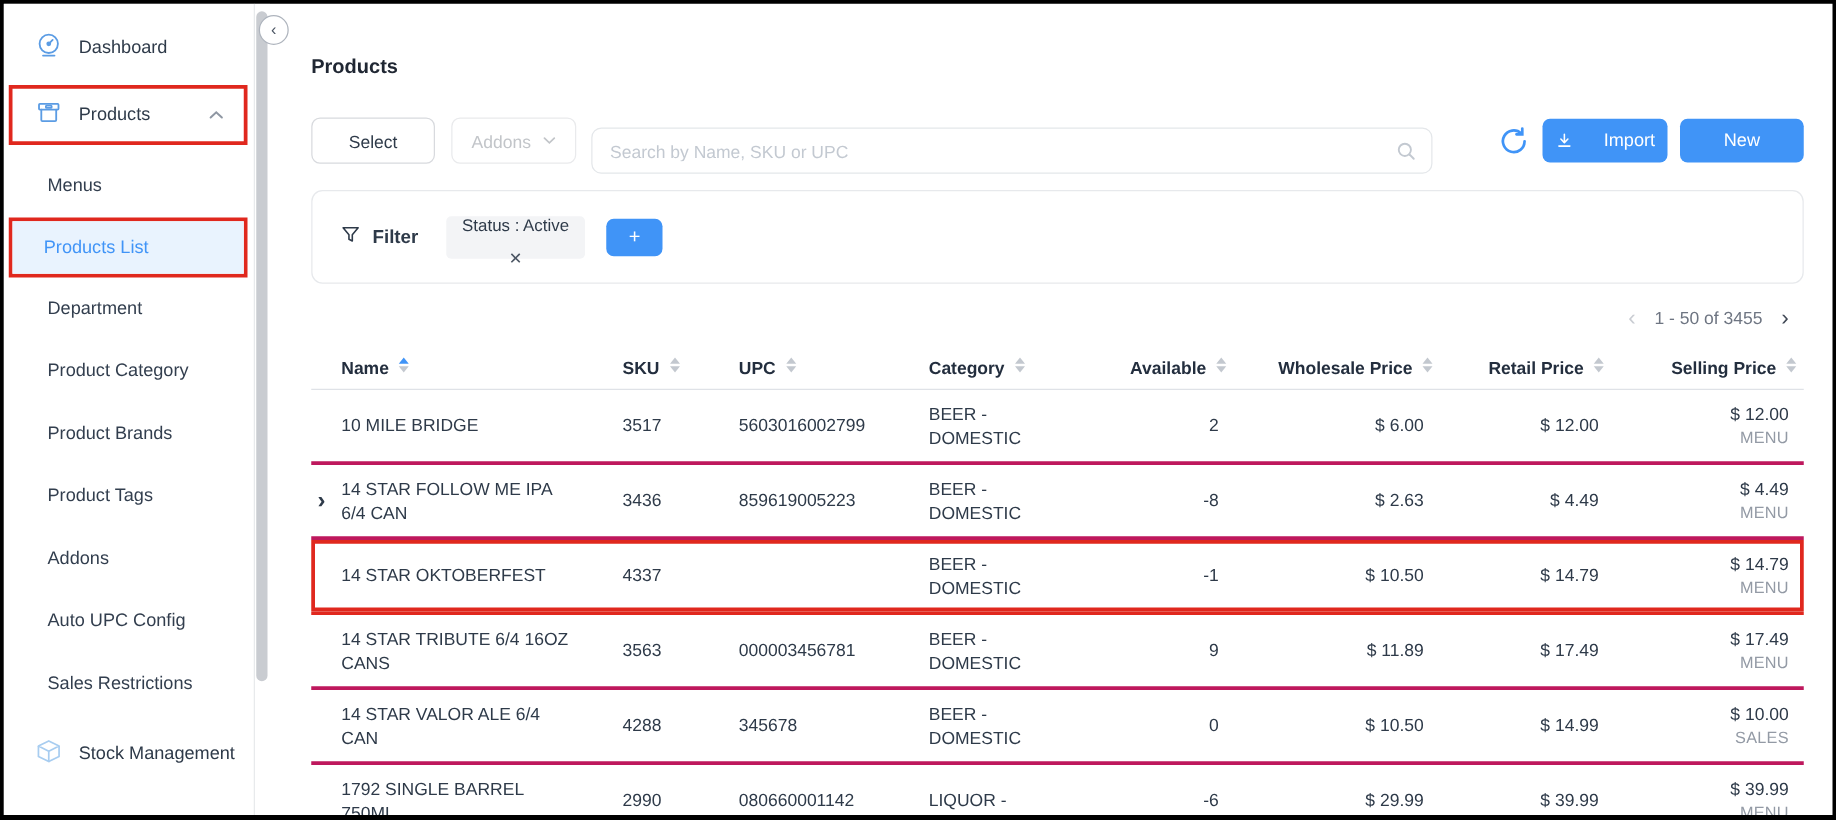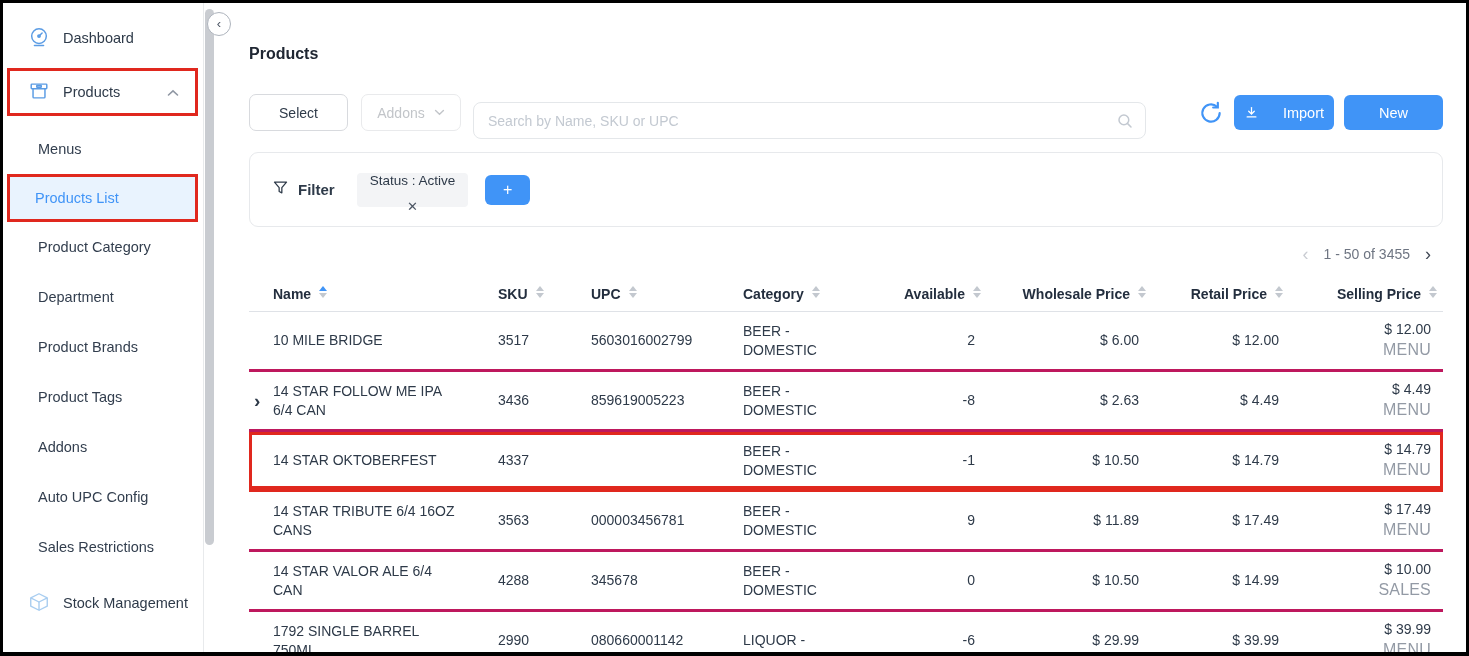--- a/index.html
+++ b/index.html
@@ -84,21 +84,21 @@
   .trow.highlight{box-shadow:inset 0 0 0 3px #e0281e;border-bottom-color:#e0281e;}
   .cell{line-height:1.3;}
   .cell.r{text-align:right;}
   .cell.expander{font-size:19px;font-weight:600;color:#2e3a49;padding-left:5px;cursor:pointer;line-height:1;}
   .cell.name{padding-right:14px;}
   .cell.category{padding-left:22px;padding-right:55px;}
   .cell.available{padding-right:6px;}
   .cell.wholesale{padding-right:7px;}
   .cell.retail{padding-right:4px;}
   .cell.selling{padding-right:12px;display:flex;flex-direction:column;align-items:flex-end;gap:2px;}
-  .price-type{font-size:16px;color:#939aa5;letter-spacing:.2px;}
+  .price-type{font-size:13px;color:#939aa5;letter-spacing:.2px;}
 </style>
 </head>
 <body>
 
 <div class="screen">
 
   <aside class="sidebar">
 
     <div class="side-item parent">
       <span>
@@ -134,24 +134,24 @@
       <span>Menus</span>
     </div>
 
     <div class="red-box">
       <div class="side-item child active">
         <span>Products List</span>
       </div>
     </div>
 
     <div class="side-item child">
+      <span>Department</span>
+    </div>
+    <div class="side-item child">
       <span>Product Category</span>
-    </div>
-    <div class="side-item child">
-      <span>Department</span>
     </div>
     <div class="side-item child">
       <span>Product Brands</span>
     </div>
     <div class="side-item child">
       <span>Product Tags</span>
     </div>
     <div class="side-item child">
       <span>Addons</span>
     </div>

